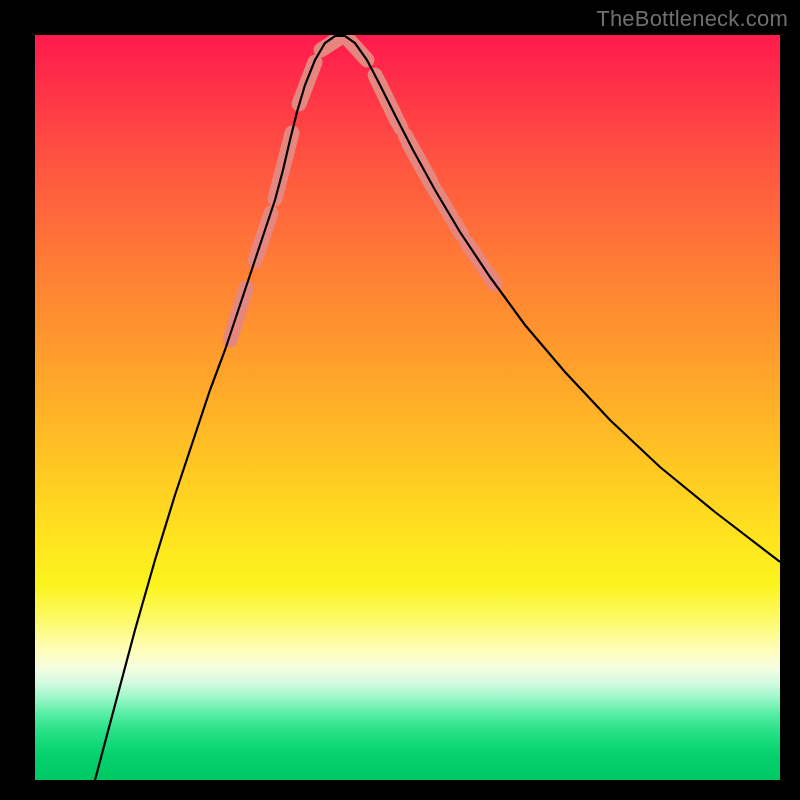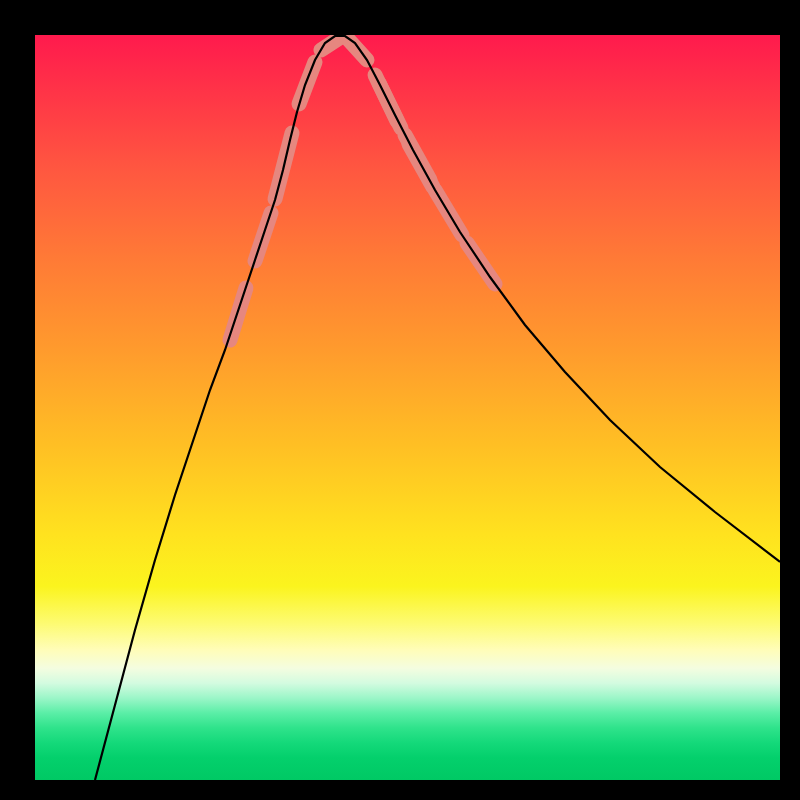--- a/index.html
+++ b/index.html
@@ -90,13 +90,14 @@
           <line x1="340" y1="40" x2="362" y2="86" stroke="#e6877f" stroke-width="15" stroke-linecap="round"></line>
           <line x1="344" y1="48" x2="366" y2="93" stroke="#e6877f" stroke-width="15" stroke-linecap="round"></line>
           <line x1="370" y1="100" x2="395" y2="145" stroke="#e6877f" stroke-width="15" stroke-linecap="round"></line>
           <line x1="374" y1="109" x2="398" y2="152" stroke="#e6877f" stroke-width="15" stroke-linecap="round"></line>
           <line x1="400" y1="155" x2="427" y2="200" stroke="#e6877f" stroke-width="15" stroke-linecap="round"></line>
           <line x1="432" y1="208" x2="460" y2="249" stroke="#e6877f" stroke-width="15" stroke-linecap="round"></line>
         </g>
       <path id="curve-path" fill="none" d="M60 745 L80 670 L100 595 L120 525 L140 460 L160 400 L175 355 L190 315 L200 285 L210 255 L220 225 L230 195 L240 165 L248 135 L255 105 L262 77 L270 50 L280 25 L290 8 L300 1 L310 1 L320 8 L332 25 L345 50 L360 80 L378 115 L400 155 L425 197 L455 242 L490 290 L530 337 L575 385 L625 432 L680 477 L745 527" stroke="#000000" stroke-width="2.2"></path>
     </svg>
   </div>
+  <div class="watermark">TheBottleneck.com</div>
 </div>
 
 </body></html>

